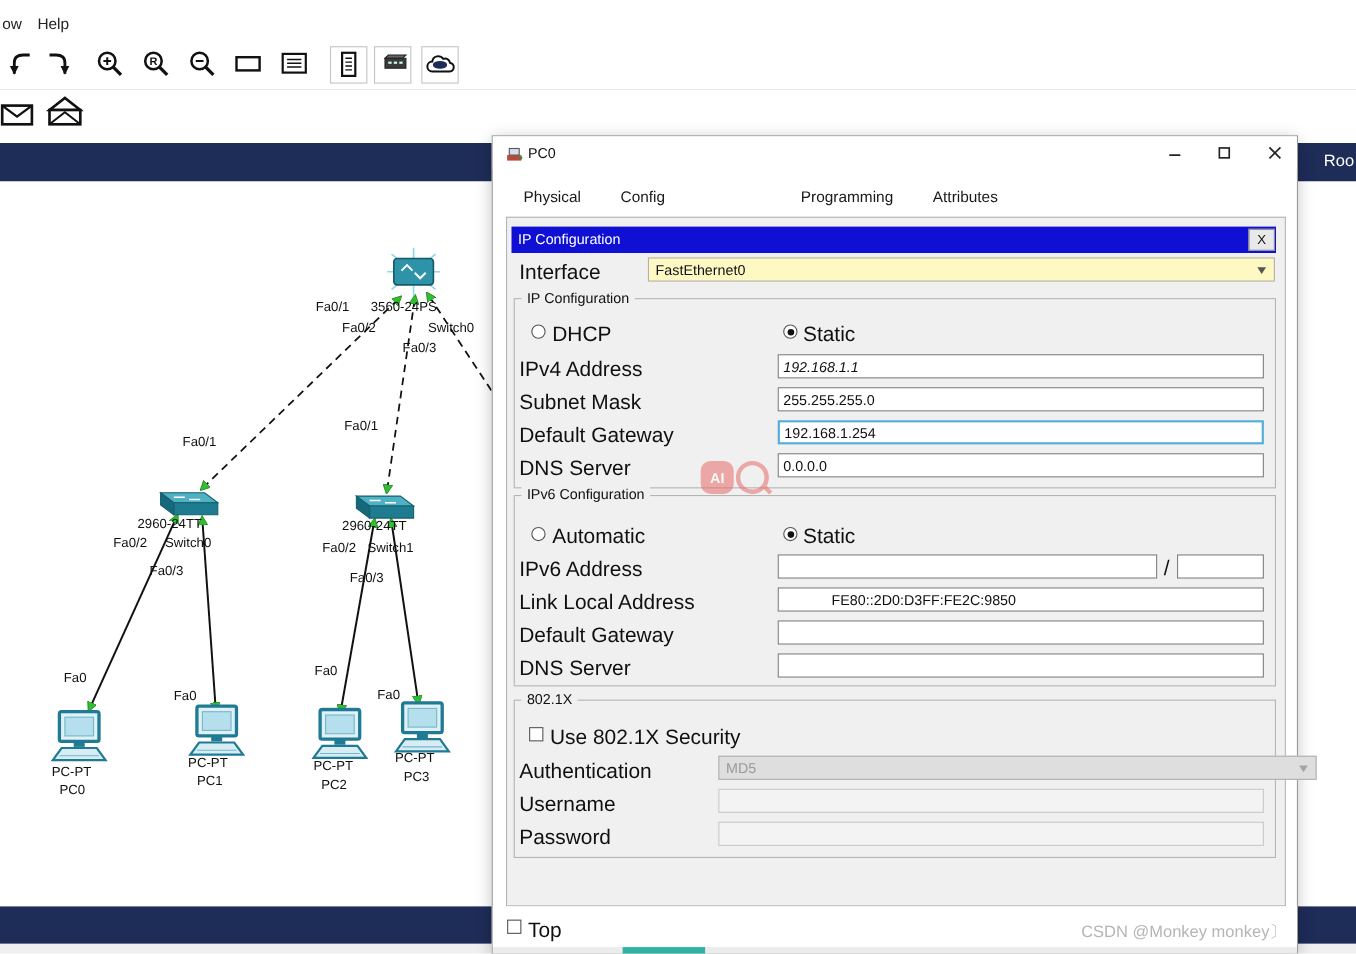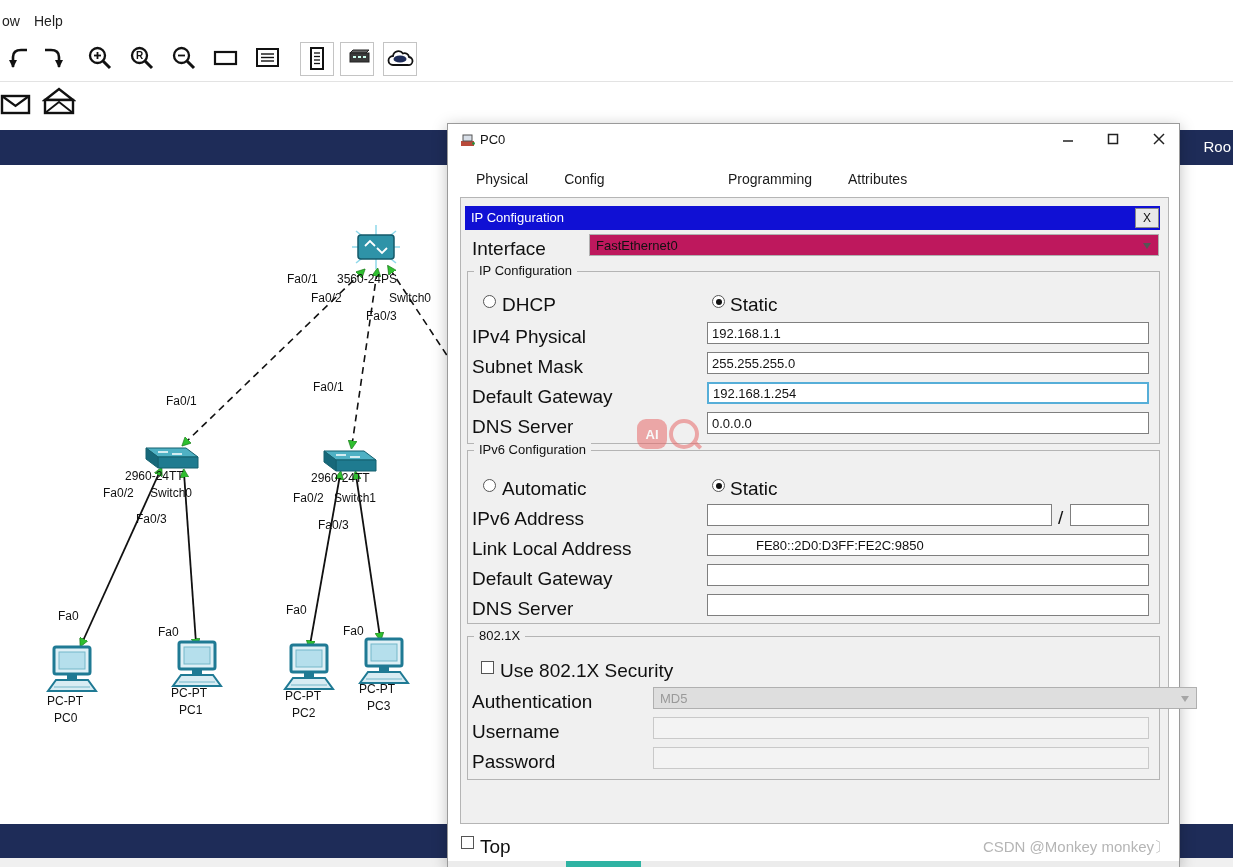--- a/index.html
+++ b/index.html
@@ -34,21 +34,21 @@
          border:1px solid #b5b5b5;box-sizing:border-box;}
   .phdr{position:absolute;left:4px;top:8px;width:695px;height:24px;background:#1010d4;color:#fff;
         font-size:13px;line-height:24px;padding-left:6px;box-sizing:border-box;}
   .px{position:absolute;left:674px;top:10px;width:24px;height:20px;background:#e9e9e9;border:1px solid #8a8a8a;
       font-size:12px;text-align:center;line-height:18px;box-sizing:border-box;color:#111;}
   .flabel{position:absolute;font-size:19px;color:#101010;white-space:nowrap;}
   .tinput{position:absolute;height:22px;border:1px solid #7f7f7f;background:#fff;font-size:13px;
           padding:0 4px;box-sizing:border-box;font-family:"Liberation Sans",sans-serif;color:#111;outline:none;}
   .tinput.focused{border:2px solid #56aed8;}
   .tinput.dis{background:#f3f3f3;border:1px solid #c9c9c9;}
-  .combo{position:absolute;height:22px;background:#be185d;border:1px solid #b0b0b0;font-size:13px;
+  .combo{position:absolute;height:22px;background:#fef9c3;border:1px solid #b0b0b0;font-size:13px;
          box-sizing:border-box;padding:3px 20px 0 6px;color:#111;white-space:nowrap;overflow:hidden;}
   .combo::after{content:"";position:absolute;right:7px;top:8px;border:4px solid transparent;border-top:6px solid #555;}
   .combo.dis{background:#dedede;color:#9a9a9a;}
   .combo.dis::after{border-top-color:#a5a5a5;}
   .group{position:absolute;border:1px solid #b4b4b4;}
   .legend{position:absolute;background:#f0f0f0;padding:0 5px;font-size:13px;color:#101010;z-index:2;white-space:nowrap;}
   .radio{position:absolute;width:13px;height:13px;border:1px solid #555;border-radius:50%;background:#fff;box-sizing:border-box;}
   .radio.checked::after{content:"";position:absolute;left:2.5px;top:2.5px;width:6px;height:6px;border-radius:50%;background:#111;}
   .checkbox{position:absolute;width:13px;height:13px;border:1px solid #555;background:#fff;box-sizing:border-box;}
   .footer{position:absolute;left:0;right:0;top:700px;height:37px;background:#fff;}
@@ -328,22 +328,22 @@
     </div>
 
     <div class="group" style="left:6px;top:73px;width:691px;height:171px"></div>
     <span class="legend" style="left:13px;top:65px">IP Configuration</span>
 
     <span class="radio" style="left:22px;top:97px"></span>
     <span class="flabel" style="left:41px;top:96px">DHCP</span>
     <span class="radio checked" style="left:251px;top:97px"></span>
     <span class="flabel" style="left:269px;top:96px">Static</span>
 
-    <span class="flabel" style="left:11px;top:128px">IPv4 Physical</span>
-    <input class="tinput" style="left: 246px; top: 124px; width: 442px;" readonly="" value="192.168.1.1">
+    <span class="flabel" style="left:11px;top:128px">IPv4 Address</span>
+    <input class="tinput" style="left: 246px; top: 124px; width: 442px; font-style: italic;" readonly="" value="192.168.1.1">
 
     <span class="flabel" style="left:11px;top:158px">Subnet Mask</span>
     <input class="tinput" style="left: 246px; top: 154px; width: 442px;" readonly="" value="255.255.255.0">
 
     <span class="flabel" style="left:11px;top:188px">Default Gateway</span>
     <input class="tinput focused" style="left: 246px; top: 184px; width: 442px;" readonly="" value="192.168.1.254">
 
     <span class="flabel" style="left:11px;top:218px">DNS Server</span>
     <input class="tinput" style="left: 246px; top: 214px; width: 442px;" readonly="" value="0.0.0.0">
 

